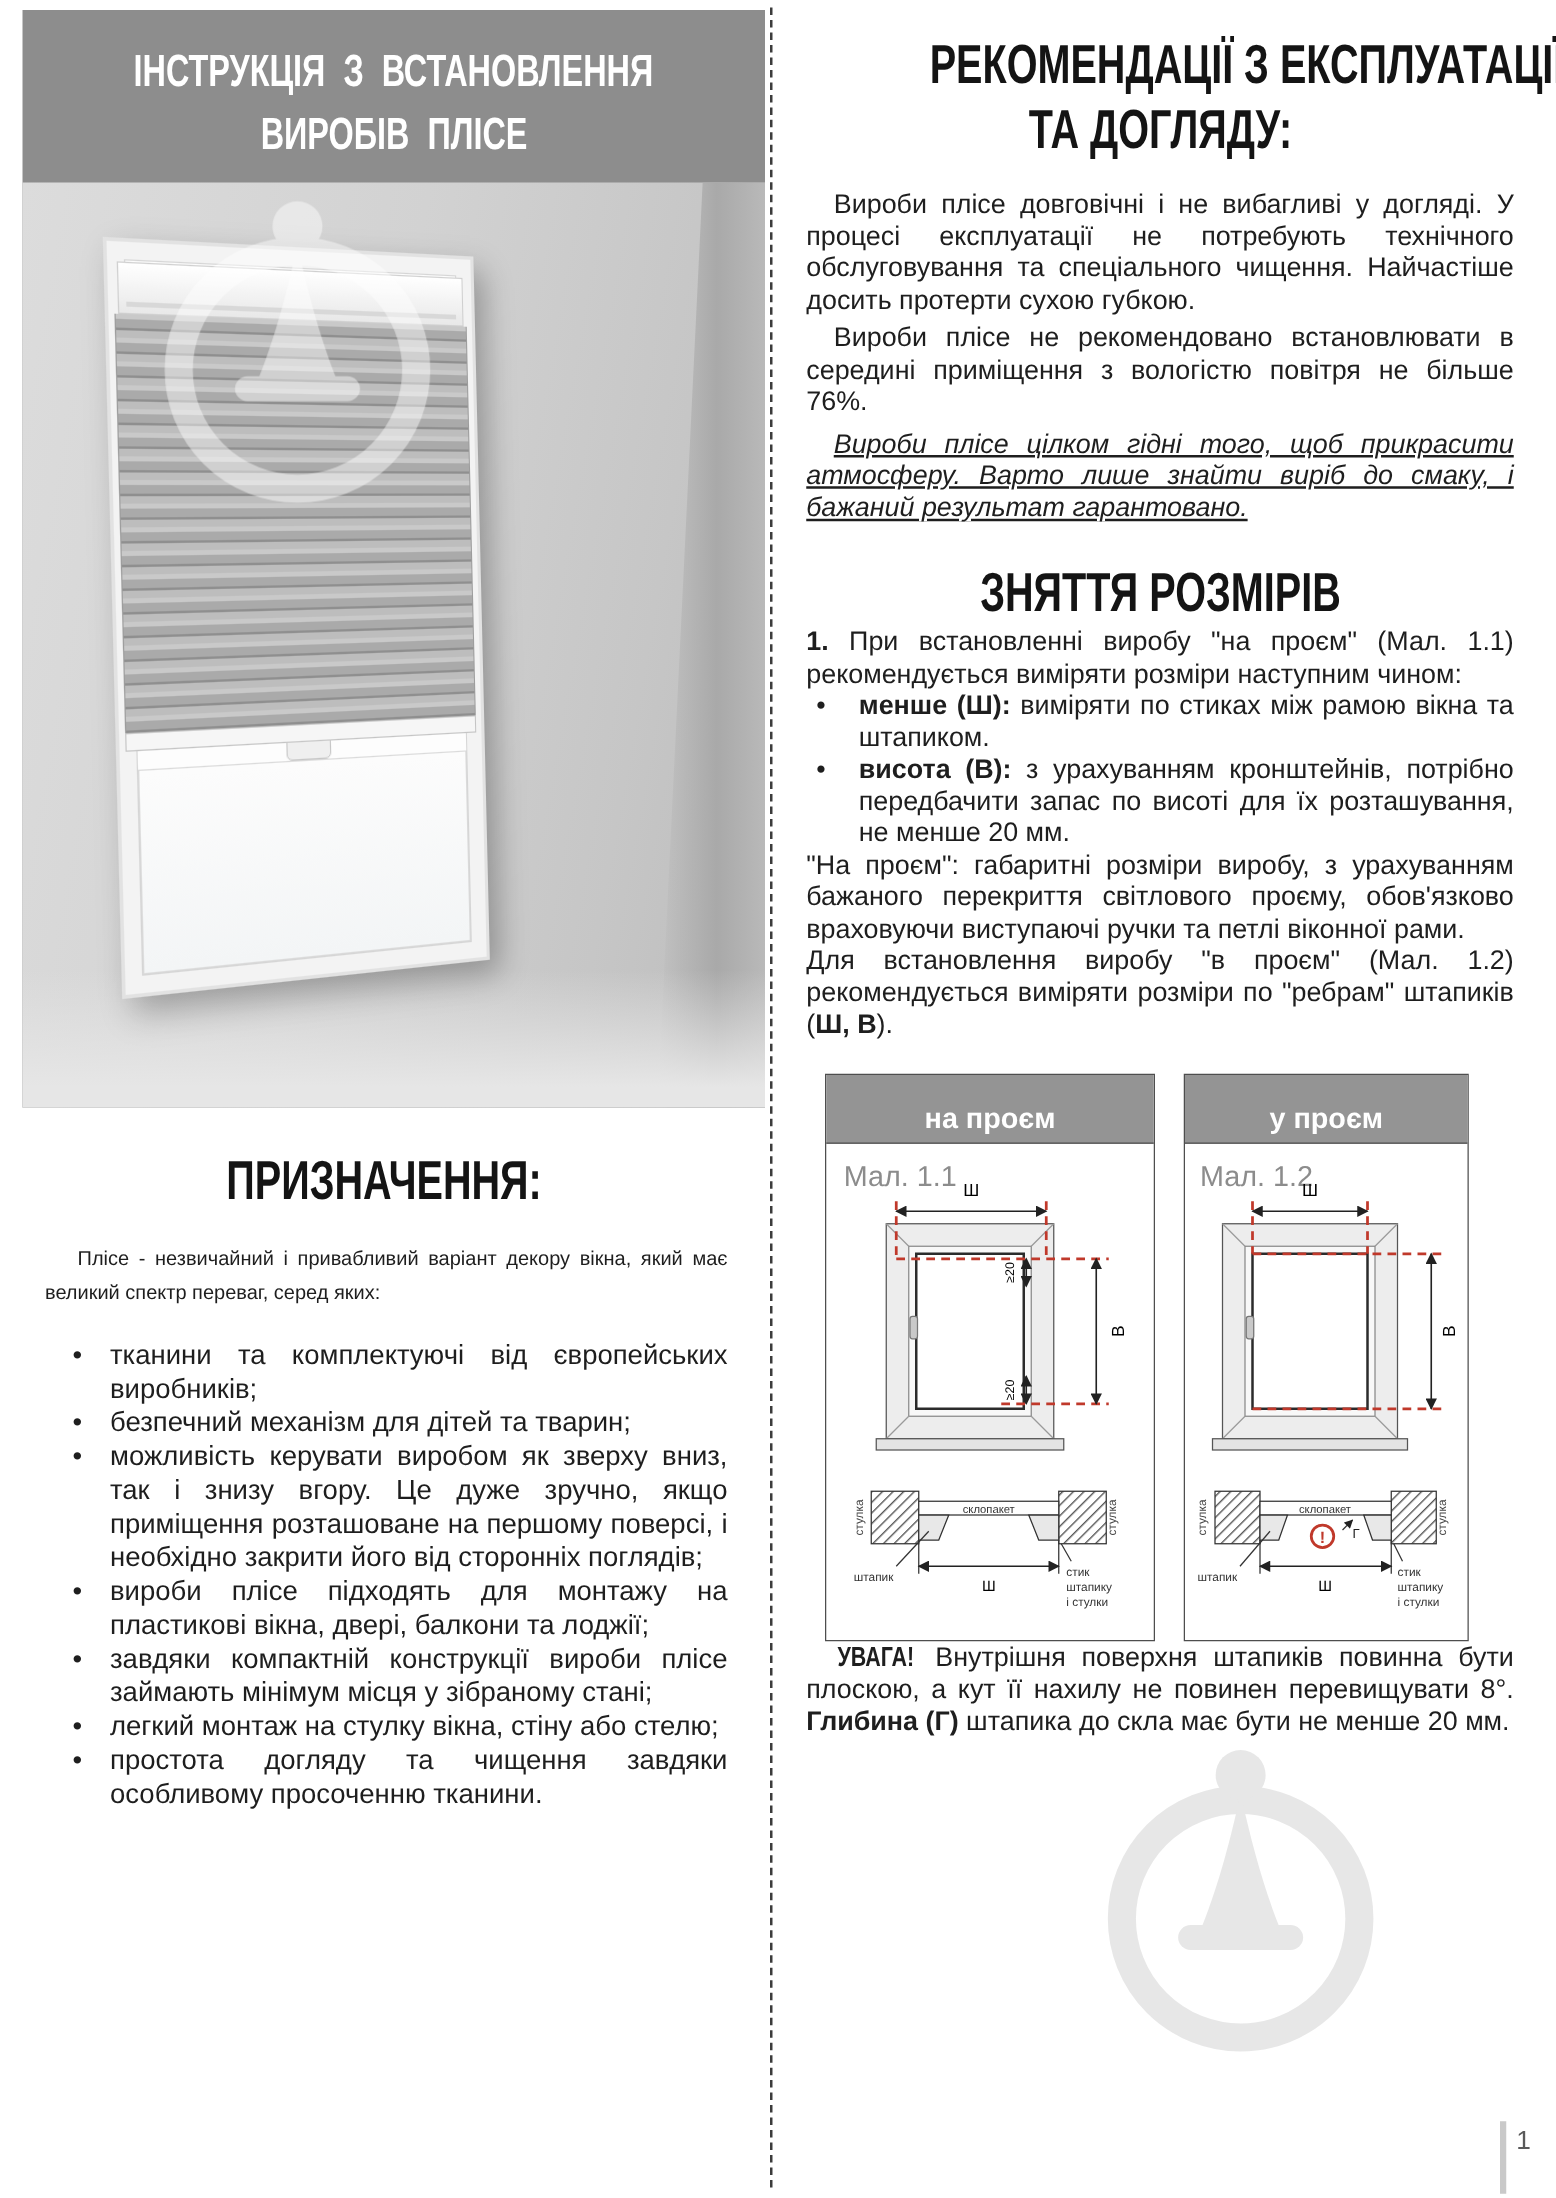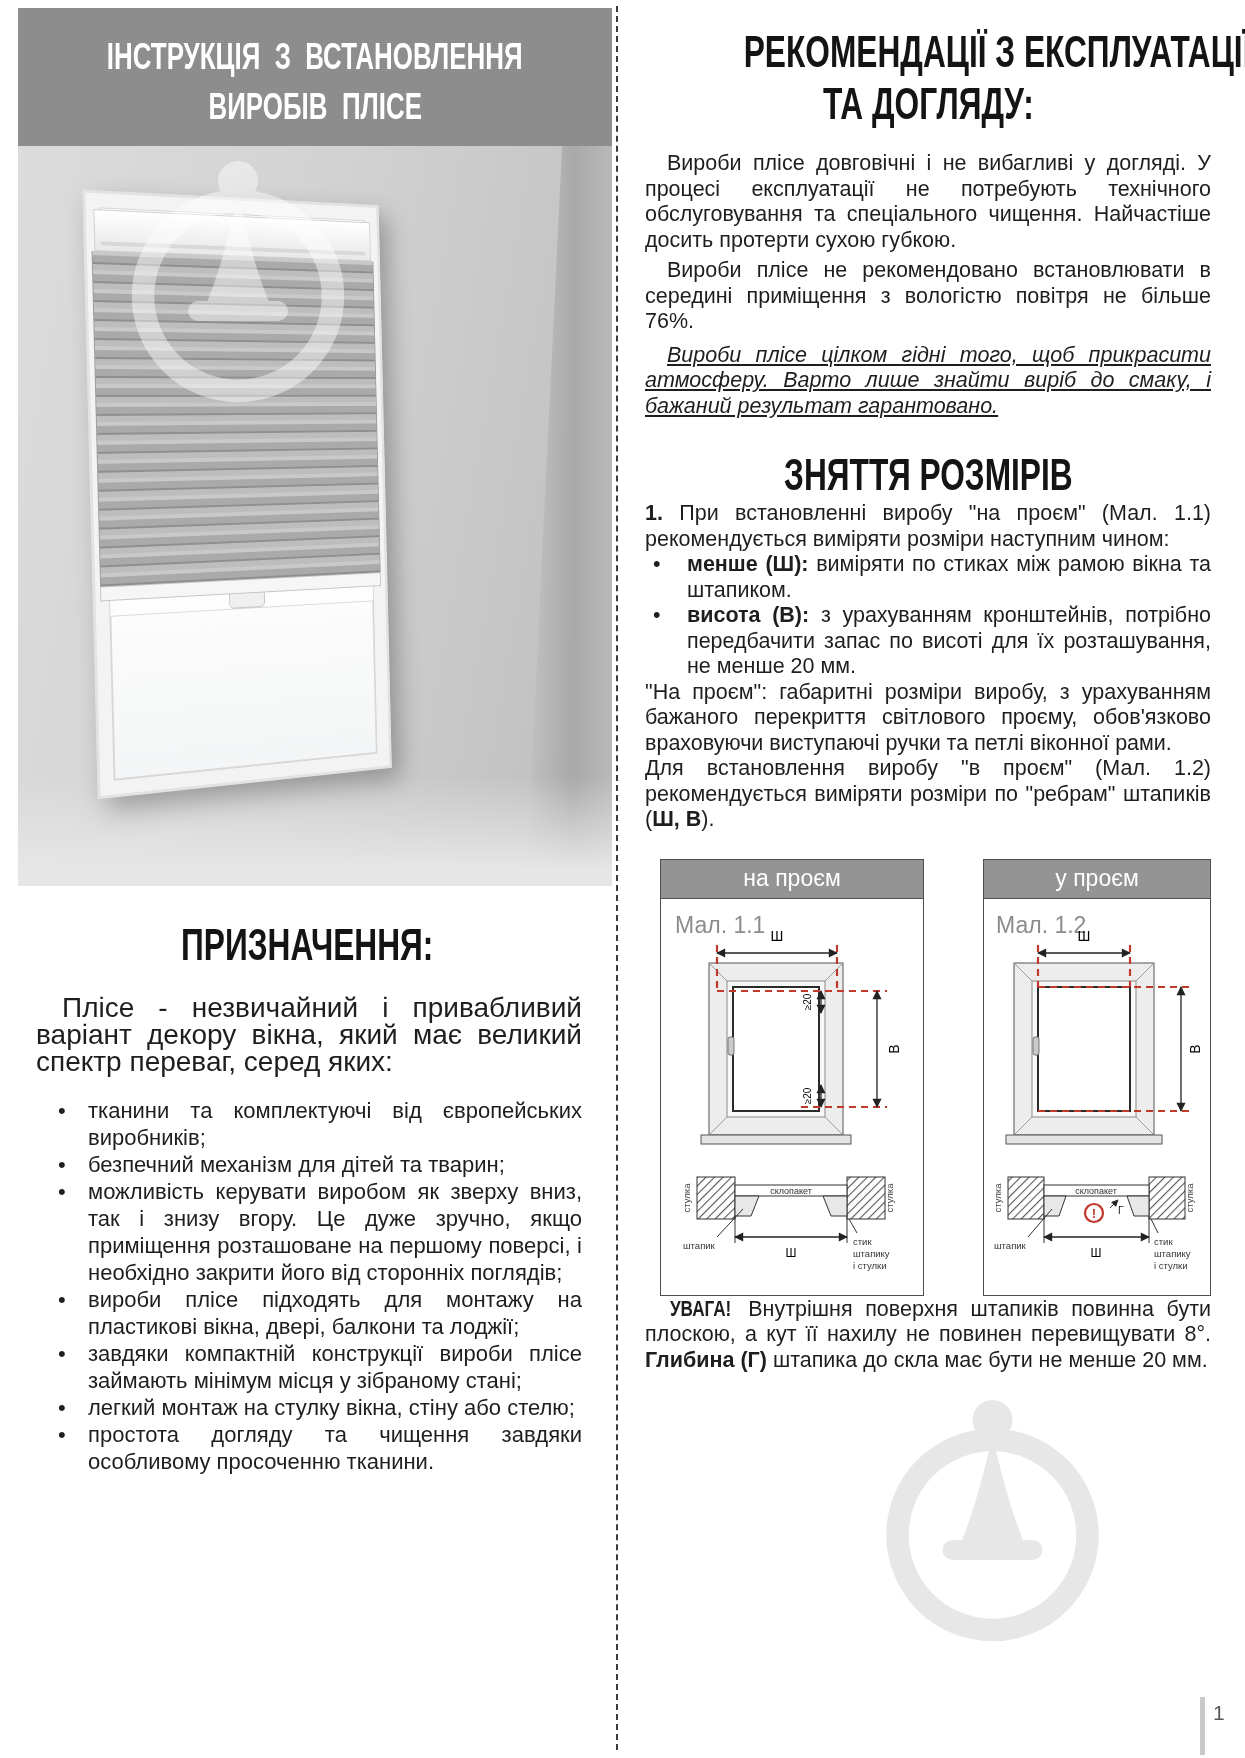--- a/index.html
+++ b/index.html
@@ -31,21 +31,21 @@
           background:repeating-linear-gradient(180deg,#c9c9c9 0 4px,#aaaaaa 4px 11px,#8f8f8f 11px 13px,#bdbdbd 13px 19px);}
   .bottomrail{position:absolute;left:5px;right:5px;top:394px;height:13px;background:#f6f6f6;border:1px solid #c4c4c4;}
   .tab{position:absolute;left:50%;top:408px;width:38px;height:14px;margin-left:-19px;
        background:#efefef;border:1px solid #c6c6c6;border-radius:0 0 5px 5px;}
   .glass{position:absolute;left:15px;right:15px;top:424px;bottom:15px;
          background:linear-gradient(180deg,#fcfcfc,#f3f5f6);border:1px solid #dadada;}
   .watermark{position:absolute;pointer-events:none;}
   
   .left-text{position:absolute;left:18px;top:918px;width:578px;}
   .sec-heading{text-align:center;font-weight:700;font-size:44px;line-height:50px;color:#141414;margin:2px;}
-  .ltext p{font-size:28px;line-height:27px;text-align:justify;text-align-last:left;margin:0;}
+  .ltext p{font-size:16px;line-height:27px;text-align:justify;text-align-last:left;margin:0;}
   .left-intro{margin-top:24px !important;text-indent:26px;padding:0 14px 0 18px;}
   ul.lb{list-style:none;margin:22px 0 0 0;padding:0 14px 0 18px;}
   ul.lb li{display:flex;font-size:22px;line-height:27px;margin:0;}
   ul.lb .blt{flex:0 0 30px;margin-left:22px;}
   ul.lb .btx{flex:1;text-align:justify;text-align-last:left;}
   
   .vsep{position:absolute;left:616px;top:6px;height:1744px;border-left:2px dashed #3c3c3c;}
   
   .col-right{position:absolute;left:645px;top:26px;width:566px;}
   .r-heading{text-align:center;font-weight:700;font-size:44px;line-height:52px;color:#141414;margin:0;}
@@ -57,24 +57,24 @@
   p.mt3{margin-top:8px;text-decoration:underline;}
   .sizes-heading{margin-top:30px;}
   .step1{margin-top:34px;}
   ul.rb{list-style:none;margin:0;padding:0;}
   ul.rb li{display:flex;font-size:21.5px;line-height:25.5px;}
   ul.rb .blt{flex:0 0 34px;margin-left:8px;}
   ul.rb .btx{flex:1;text-align:justify;text-align-last:left;}
   
   .fig-row{display:flex;margin-top:26px;margin-left:15px;gap:23px;}
   .figbox{border:1.6px solid #4e4e4e;background:#fff;}
-  .figbox .fighead{background:#949494;color:#fff;font-weight:400;font-size:23px;
-                   text-align:center;padding:5px 0 6px 0;border-bottom:1.6px solid #4e4e4e;}
+  .figbox .fighead{background:#949494;color:#fff;font-weight:700;font-size:23px;
+                   text-align:center;padding:21px 0 6px 0;border-bottom:1.6px solid #4e4e4e;}
   .fig1{width:262px;}
-  .fig2{width:226px;margin-left:36px;}
+  .fig2{width:226px;}
   svg text{font-family:"Liberation Sans","DejaVu Sans",sans-serif;}
   .attention{margin-top:22px;text-indent:14px;}
   .attn-label{font-weight:700;font-size:22px;}
   
   .pagebar{position:absolute;left:1200px;top:1697px;width:5px;height:58px;background:#c9c9c9;}
   .pagenum{position:absolute;left:1213px;top:1701px;font-size:21px;color:#5a5a5a;}
 </style>
 </head>
 <body>
 

